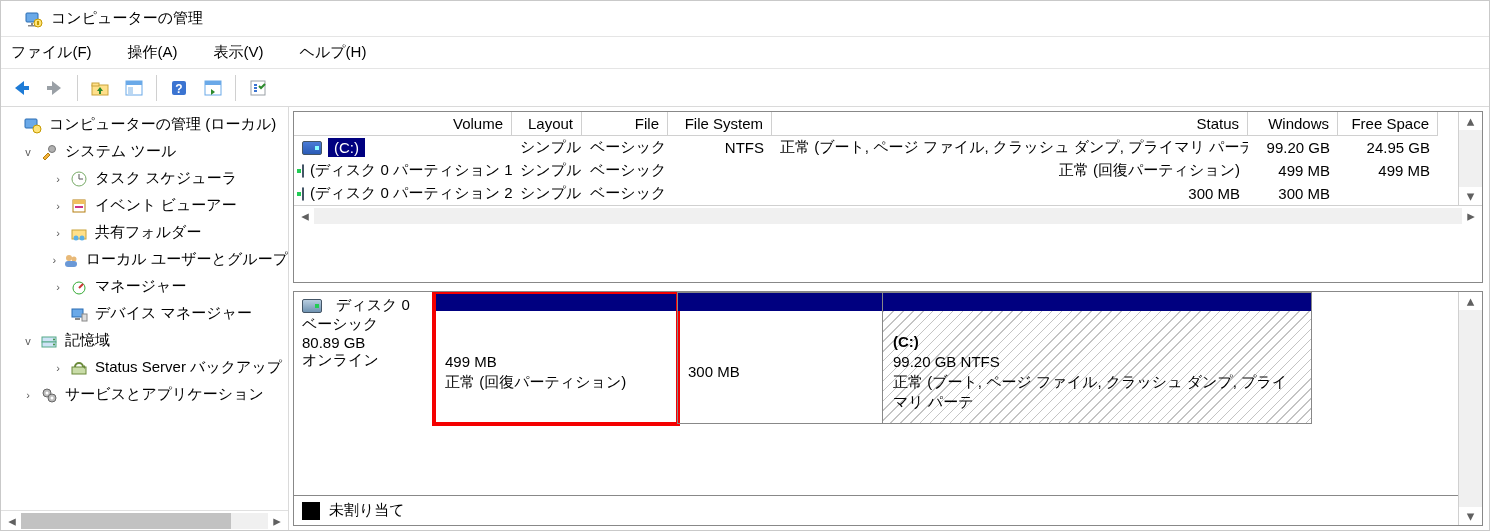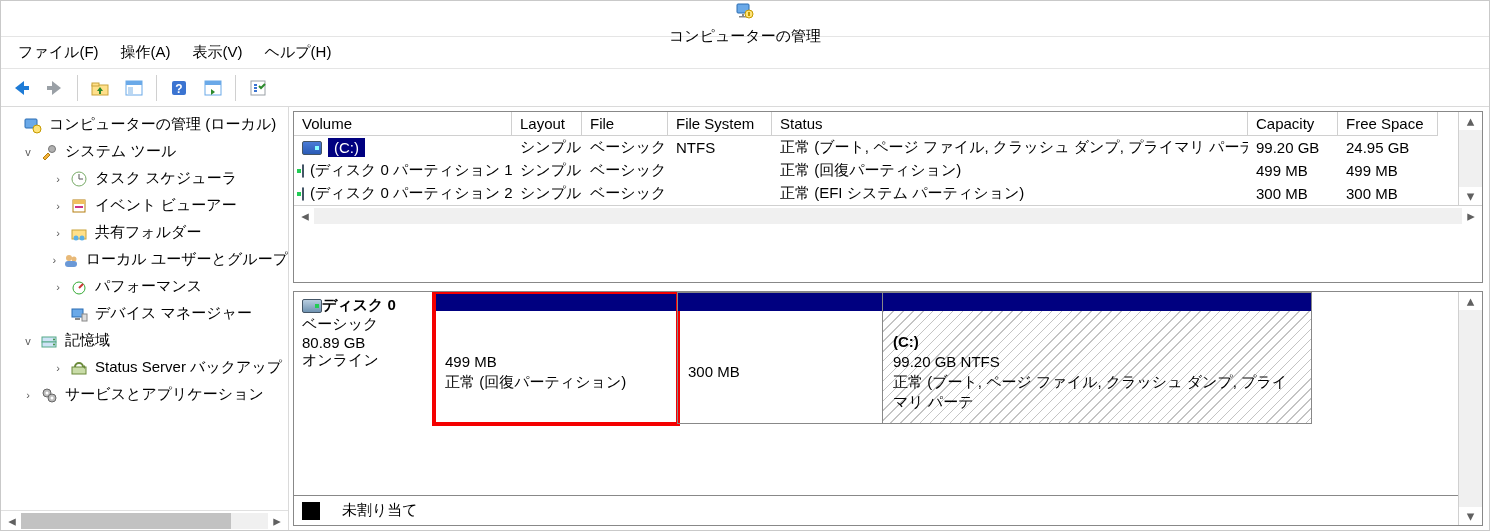--- a/index.html
+++ b/index.html
@@ -12,30 +12,29 @@
   }
   .window {
     width: 1490px; height: 531px;
     border: 1px solid #c9c9c9;
     display: flex; flex-direction: column;
     background: #fff;
   }
   
   .titlebar {
     height: 36px; display: flex; align-items: center;
-    padding: 0 8px; gap: 8px;
+    padding: 0 24px; gap: 8px;
     border-bottom: 1px solid #e5e5e5;
-    flex-direction: column;
   }
   .titlebar .title-icon svg { display:block; }
   .titlebar .title-text { font-size: 15px; }
   
   .menubar {
     display: flex; align-items: center;
-    height: 32px; padding: 0 7px; gap: 2px;
+    height: 32px; padding: 0 0; gap: 16px;
     border-bottom: 1px solid #e5e5e5;
   }
   .menubar .menu-item {
     padding: 4px 10px; cursor: default;
   }
   
   .toolbar {
     display: flex; align-items: center;
     height: 38px; padding: 2px 6px;
     border-bottom: 1px solid #dadada;
@@ -96,21 +95,21 @@
     display:flex; flex-direction:column;
     height: 172px;
   }
   .vol-header, .vol-row {
     display: grid;
     grid-template-columns: 218px 70px 86px 104px 476px 90px 100px;
     align-items: center;
   }
   .vol-scroll-col { width:24px; border-left:1px solid #d0d0d0; display:flex; flex-direction:column; }
   .vol-top { display:flex; }
-  .vol-main { flex:1; overflow:hidden; }
+  .vol-main { flex:1; overflow:hidden;text-align:right; }
   .vol-header .cell {
     border-right: 1px solid #d0d0d0;
     border-bottom: 1px solid #d0d0d0;
     padding: 3px 8px; font-size: 15px;
     background:#fff;
   }
   .vol-row .cell {
     padding: 2px 8px; font-size: 15px;
     white-space: nowrap; overflow:hidden;
   }
@@ -134,21 +133,21 @@
   }
   .disk-area{flex:1; padding:0; overflow:hidden; display:flex;}
   .disk-area-inner{flex:1; display:flex; flex-direction:column;}
   .disk-row {
     display:flex; height:132px;
   }
   .disk-info {
     width: 140px; border-right:1px solid #888; padding:4px 8px;
     display:flex; flex-direction:column;
   }
-  .disk-info .disk-title { display:flex; align-items:center; gap:0; font-weight:bold;}
+  .disk-info .disk-title { display:flex; align-items:center; gap:14px; font-weight:normal;}
   .disk-parts {
     flex:1; display:flex;
   }
   .disk-parts .part {
     border:1px solid #888; margin-right:-1px;
     display:flex; flex-direction:column;
   }
   .disk-parts .part .head {
     height:18px; background:#000080;
   }
@@ -164,21 +163,21 @@
   .disk-vscroll{width:24px;border-left:1px solid #d0d0d0;display:flex;flex-direction:column;}
   
   .disk-legend {
     border-top:1px solid #888; height:30px;
     display:flex; align-items:center; padding:0 8px;
     gap:14px; font-size:15px;
   }
   .disk-legend .swatch{width:18px;height:18px;display:inline-block;border:1px solid #000;}
   .sw-black{background:#000;}
   .sw-navy{background:#000080;}
-  .disk-legend .leg{display:flex;align-items:center;gap:22px;}
+  .disk-legend .leg{display:flex;align-items:center;gap:9px;}
   
   .drv-icon{width:20px;height:14px;border:1px solid #456;border-radius:2px;
     background:linear-gradient(#b8cde0,#6f93b2); position:relative;}
   .drv-icon::after{content:"";position:absolute;right:2px;top:4px;width:4px;height:4px;background:#2c5;}
   .drv-icon.sel{background:linear-gradient(#4a7bd6,#2a5bb6);}
   .drv-icon.sel::after{background:#8ff;}
 </style>
 </head>
 <body>
 
@@ -331,21 +330,21 @@
         </div>
 
         <div class="tree-row indent-2">
           <span class="expander">›</span>
           <span class="row-icon">
             <svg width="18" height="18" viewBox="0 0 18 18">
                 <circle cx="9" cy="10" r="6" fill="#fff" stroke="#3a3"></circle>
                 <path d="M9 10 L13 6" stroke="#c33" stroke-width="2"></path>
               </svg>
           </span>
-          <span class="row-label">パフォーマンス</span>
+          <span class="row-label">マネージャー</span>
         </div>
 
         <div class="tree-row indent-2">
           <span class="expander spacer">›</span>
           <span class="row-icon">
             <svg width="18" height="18" viewBox="0 0 18 18">
                 <rect x="2" y="4" width="11" height="8" fill="#6aa9e8" stroke="#2b6db2"></rect>
                 <rect x="5" y="13" width="5" height="2" fill="#888"></rect>
                 <rect x="12" y="9" width="5" height="7" fill="#ddd" stroke="#888"></rect>
               </svg>
@@ -406,21 +405,21 @@
 
       <div class="volwrap">
         <div class="vol-top">
           <div class="vol-main">
             <div class="vol-header">
               <div class="cell">Volume</div>
               <div class="cell">Layout</div>
               <div class="cell">File</div>
               <div class="cell">File System</div>
               <div class="cell">Status</div>
-              <div class="cell">Capacity</div>
+              <div class="cell">Windows</div>
               <div class="cell">Free Space</div>
             </div>
 
             <div class="vol-row selected">
               <div class="cell iconcell">
                 <span class="drv-icon sel"></span>
                 <span class="label-chip">(C:)</span>
               </div>
               <div class="cell">シンプル</div>
               <div class="cell">ベーシック</div>
@@ -442,21 +441,20 @@
               <div class="cell">499 MB</div>
             </div>
             <div class="vol-row">
               <div class="cell iconcell">
                 <span class="drv-icon"></span>
                 <span>(ディスク 0 パーティション 2)</span>
               </div>
               <div class="cell">シンプル</div>
               <div class="cell">ベーシック</div>
               <div class="cell"></div>
-              <div class="cell">正常 (EFI システム パーティション)</div>
               <div class="cell">300 MB</div>
               <div class="cell">300 MB</div>
             </div>
           </div>
           <div class="vol-scroll-col">
             <div class="vol-vscroll-up">▴</div>
             <div class="vol-vscroll-track"></div>
             <div class="vol-vscroll-down">▾</div>
           </div>
         </div>

